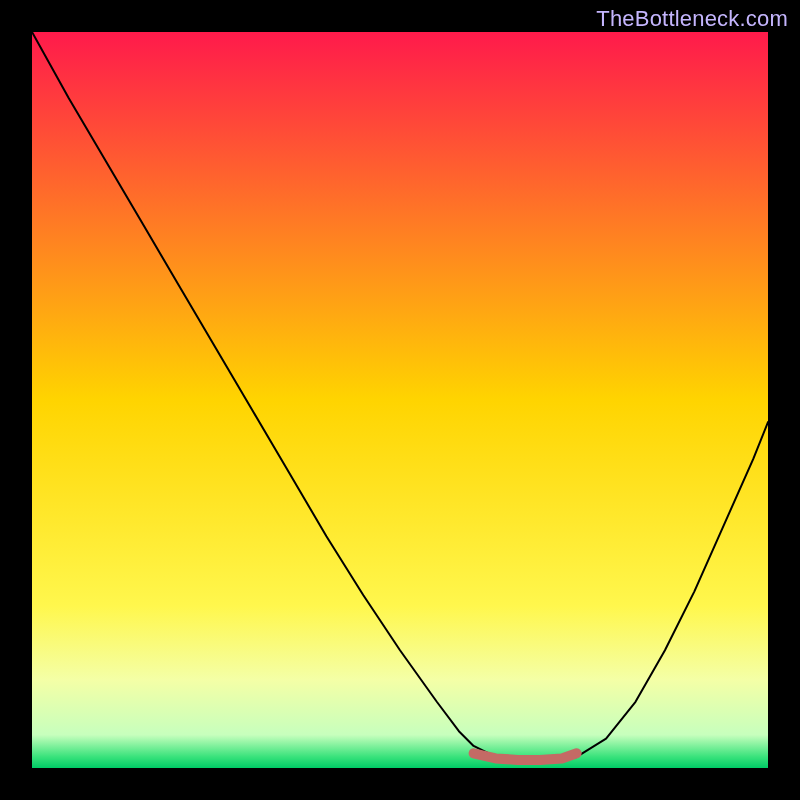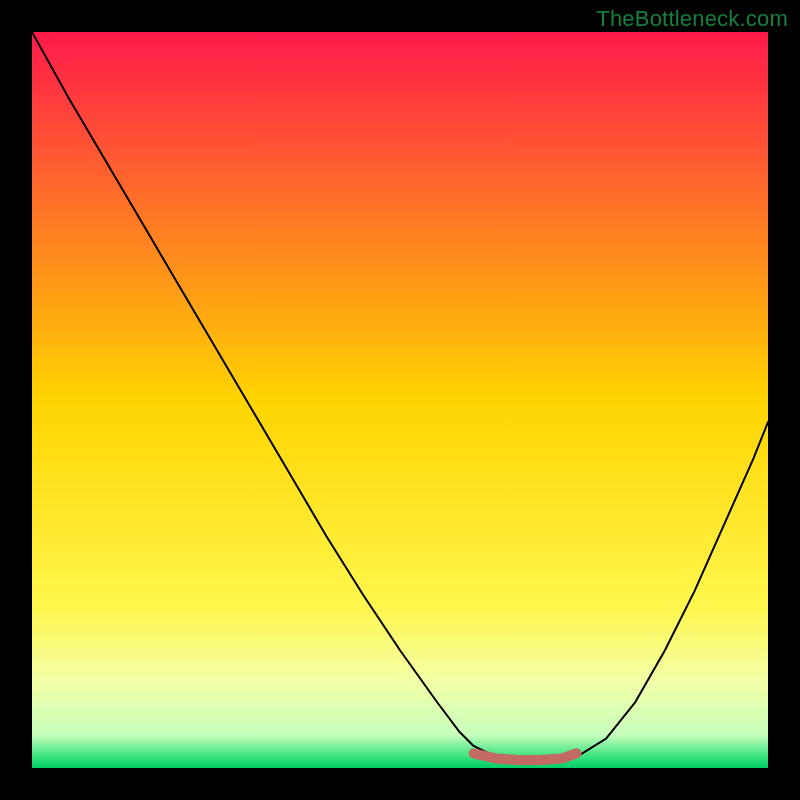--- a/index.html
+++ b/index.html
@@ -18,21 +18,21 @@
     height: 736px;
     overflow: hidden;
   }
   .plot svg { display: block; }
   .watermark {
     position: absolute;
     top: 6px;
     right: 12px;
     font-family: Arial, Helvetica, sans-serif;
     font-size: 22px;
-    color: #15803d;
+    color: #c4b5fd;
     letter-spacing: 0.2px;
     user-select: none;
   }
 </style>
 </head>
 <body>
 
 <div class="frame">
   <div class="plot">
     <svg id="chart-svg" width="736" height="736" viewBox="0 0 736 736" preserveAspectRatio="none">

